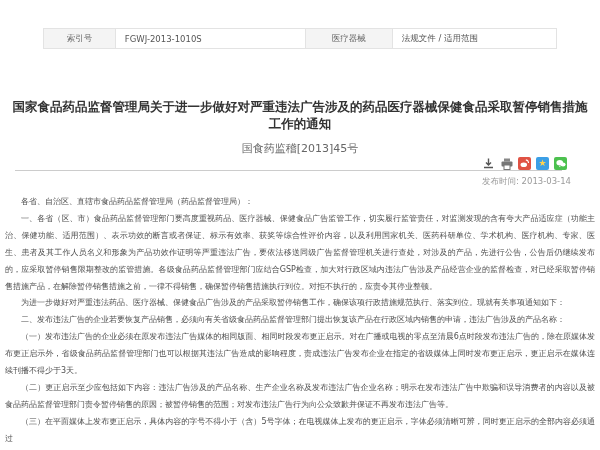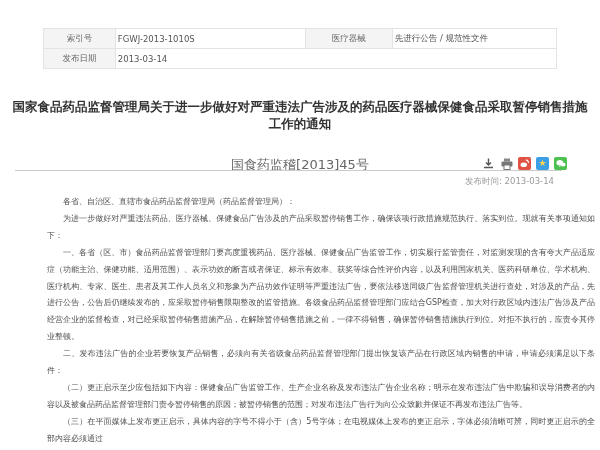--- a/index.html
+++ b/index.html
@@ -9,82 +9,78 @@
     background:#fff; font-family:"DejaVu Sans","Liberation Sans",sans-serif;
     color:#555;
   }
   
   .meta-table {
     position:absolute; left:43px; top:28px; width:514px;
     border-collapse:collapse; table-layout:fixed;
     font-size:8.5px; color:#555;
   }
   .meta-table td {
-    border:1px solid #e3e3e3; height:20px; padding:1px 2px;
+    border:1px solid #e3e3e3; height:20px; padding:1px 9px;
     vertical-align:middle; background:#fff;
     white-space:nowrap; overflow:hidden;
   }
   .meta-table td.lbl {
     background:#f4f4f4; text-align:center; color:#666; padding:1px 2px;
   }
   
   .doc-title {
     position:absolute; top:98px; left:8px; width:584px;
     text-align:center; font-size:12.5px; font-weight:bold; color:#333;
     line-height:17px; letter-spacing:0px;
   }
   .doc-number {
-    position:absolute; top:156px; left:0; width:600px;
-    text-align:center; font-size:13px; color:#666;
+    position:absolute; top:141px; left:0; width:600px;
+    text-align:center; font-size:11px; color:#666;
   }
   
   .toolbar {
     position:absolute; top:157px; right:33px; height:13px;
     display:flex; align-items:center; gap:5px;
   }
   .tool-btn { width:13px; height:13px; display:flex; align-items:center; justify-content:center; cursor:pointer; }
   .sq { border-radius:2px; font-size:9px; line-height:13px; text-align:center; color:#fff; }
   .divider {
     position:absolute; top:170px; left:15px; right:38px;
     border-top:1px solid #ccc; height:0;
   }
   .publish-time {
-    position:absolute; top:176px; right:46px;
+    position:absolute; top:176px; right:29px;
     font-size:8.5px; color:#9a9a9a;
   }
   
   .body-text {
     position:absolute; top:194px; left:5px; width:590px;
     font-size:8px; line-height:16.9px; color:#4f4f4f;
     text-align:justify;
   }
-  .body-text p { text-indent:2em;margin-left:42px; }
+  .body-text p { text-indent:2em; }
 </style>
 </head>
 <body>
 
 <div class="page">
 
   <table class="meta-table">
     <colgroup>
       <col style="width:14%">
         <col style="width:37%">
         <col style="width:17%">
         <col style="width:32%">
     </colgroup>
     <tbody>
         <tr>
       <td class="lbl">索引号</td>
       <td>FGWJ-2013-1010S</td>
       <td class="lbl">医疗器械</td>
-      <td>先进行公告 / 规范性文件</td>
-    </tr>
-    <tr>
-      <td class="lbl">发布日期</td>
-      <td colspan="3">2013-03-14</td>
+      <td>法规文件 / 适用范围</td>
     </tr>
   </tbody>
     </table>
 
   <div class="doc-title">国家食品药品监督管理局关于进一步做好对严重违法广告涉及的药品医疗器械保健食品采取暂停销售措施工作的通知</div>
   <div class="doc-number">国食药监稽[2013]45号</div>
 
   <div class="toolbar">
     <span class="tool-btn" title="">
       <svg width="11" height="11" viewBox="0 0 11 11">
@@ -116,20 +112,21 @@
 
   <div class="divider"></div>
 
   <div class="publish-time">
     <span>发布时间:</span>
     <span>2013-03-14</span>
   </div>
 
   <div class="body-text">
     <p>各省、自治区、直辖市食品药品监督管理局（药品监督管理局）：</p>
+    <p>一、各省（区、市）食品药品监督管理部门要高度重视药品、医疗器械、保健食品广告监管工作，切实履行监管责任，对监测发现的含有夸大产品适应症（功能主治、保健功能、适用范围）、表示功效的断言或者保证、标示有效率、获奖等综合性评价内容，以及利用国家机关、医药科研单位、学术机构、医疗机构、专家、医生、患者及其工作人员名义和形象为产品功效作证明等严重违法广告，要依法移送同级广告监督管理机关进行查处，对涉及的产品，先进行公告，公告后仍继续发布的，应采取暂停销售限期整改的监管措施。各级食品药品监督管理部门应结合GSP检查，加大对行政区域内违法广告涉及产品经营企业的监督检查，对已经采取暂停销售措施产品，在解除暂停销售措施之前，一律不得销售，确保暂停销售措施执行到位。对拒不执行的，应责令其停业整顿。</p>
     <p>为进一步做好对严重违法药品、医疗器械、保健食品广告涉及的产品采取暂停销售工作，确保该项行政措施规范执行、落实到位。现就有关事项通知如下：</p>
-    <p>一、各省（区、市）食品药品监督管理部门要高度重视药品、医疗器械、保健食品广告监管工作，切实履行监管责任，对监测发现的含有夸大产品适应症（功能主治、保健功能、适用范围）、表示功效的断言或者保证、标示有效率、获奖等综合性评价内容，以及利用国家机关、医药科研单位、学术机构、医疗机构、专家、医生、患者及其工作人员名义和形象为产品功效作证明等严重违法广告，要依法移送同级广告监督管理机关进行查处，对涉及的产品，先进行公告，公告后仍继续发布的，应采取暂停销售限期整改的监管措施。各级食品药品监督管理部门应结合GSP检查，加大对行政区域内违法广告涉及产品经营企业的监督检查，对已经采取暂停销售措施产品，在解除暂停销售措施之前，一律不得销售，确保暂停销售措施执行到位。对拒不执行的，应责令其停业整顿。</p>
-    <p>二、发布违法广告的企业若要恢复产品销售，必须向有关省级食品药品监督管理部门提出恢复该产品在行政区域内销售的申请，申请必须满足以下条件：</p>
-    <p>（二）更正启示至少应包括如下内容：保健食品广告监管工作、生产企业名称及发布违法广告企业名称；明示在发布违法广告中欺骗和误导消费者的内容以及被食品药品监督管理部门责令暂停销售的原因；被暂停销售的范围；对发布违法广告行为向公众致歉并保证不再发布违法广告等。</p>
+    <p>二、发布违法广告的企业若要恢复产品销售，必须向有关省级食品药品监督管理部门提出恢复该产品在行政区域内销售的申请，违法广告涉及的产品名称：</p>
+    <p>（一）发布违法广告的企业必须在原发布违法广告媒体的相同版面、相同时段发布更正启示。对在广播或电视的零点至清晨6点时段发布违法广告的，除在原媒体发布更正启示外，省级食品药品监督管理部门也可以根据其违法广告造成的影响程度，责成违法广告发布企业在指定的省级媒体上同时发布更正启示，更正启示在媒体连续刊播不得少于3天。</p>
+    <p>（二）更正启示至少应包括如下内容：违法广告涉及的产品名称、生产企业名称及发布违法广告企业名称；明示在发布违法广告中欺骗和误导消费者的内容以及被食品药品监督管理部门责令暂停销售的原因；被暂停销售的范围；对发布违法广告行为向公众致歉并保证不再发布违法广告等。</p>
     <p>（三）在平面媒体上发布更正启示，具体内容的字号不得小于（含）5号字体；在电视媒体上发布的更正启示，字体必须清晰可辨，同时更正启示的全部内容必须通过</p>
   </div>
 
 </div>
 
 </body></html>

